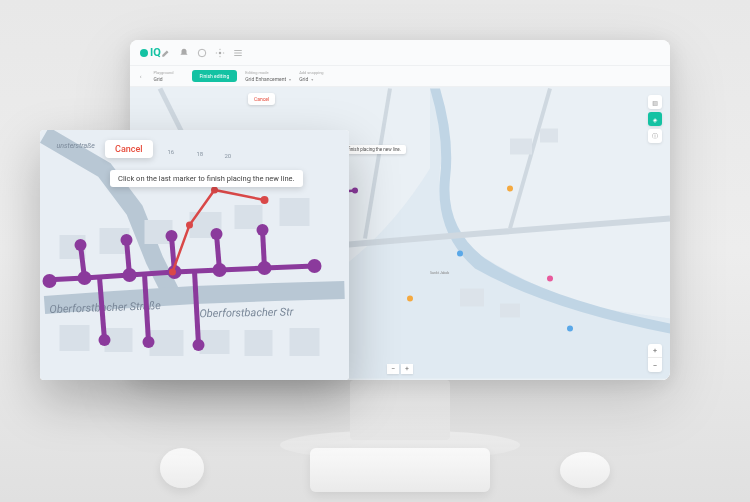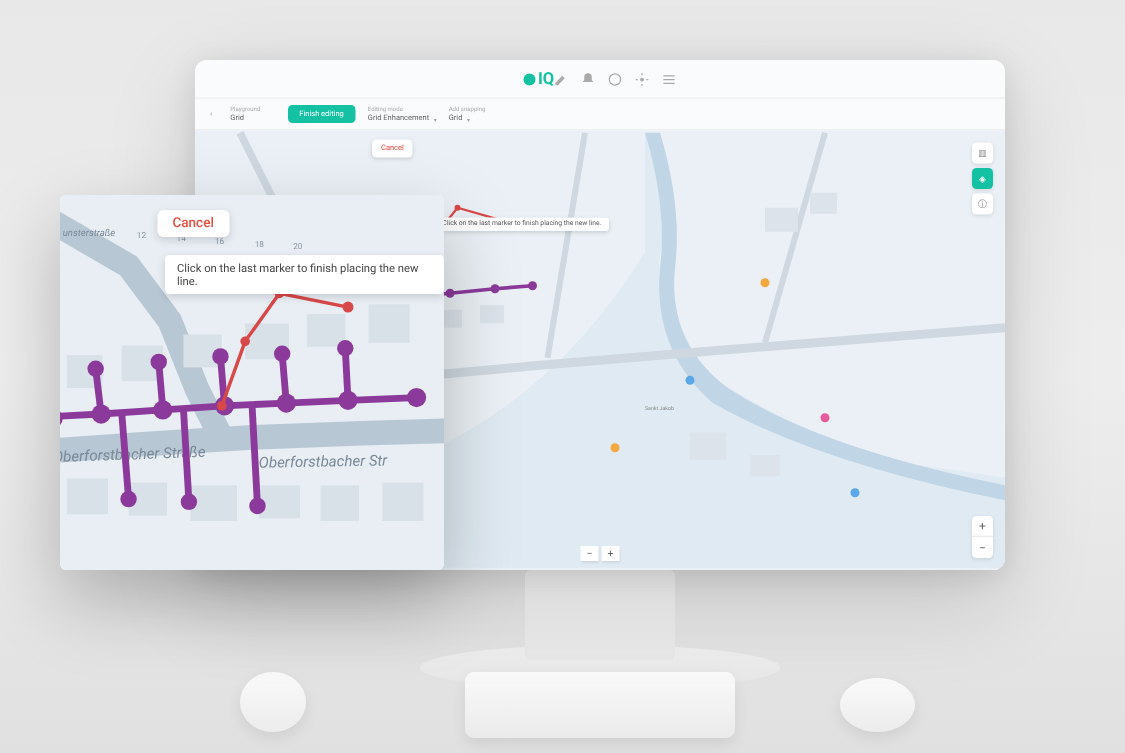--- a/index.html
+++ b/index.html
@@ -4,21 +4,21 @@
 <style>
 *{margin:0;padding:0;box-sizing:border-box;font-family:-apple-system,BlinkMacSystemFont,"Segoe UI",Roboto,sans-serif}
 body{width:750px;height:502px;background:linear-gradient(180deg,#e8e8e8 0%,#ededed 50%,#e0e0e0 100%);position:relative;overflow:hidden}
 .monitor{position:absolute;left:130px;top:40px;width:540px;height:340px;background:#fff;border-radius:8px;box-shadow:0 20px 60px rgba(0,0,0,0.15),0 4px 20px rgba(0,0,0,0.1);overflow:hidden}
 .stand{position:absolute;left:350px;top:380px;width:100px;height:60px;background:linear-gradient(180deg,#f5f5f5,#e8e8e8);border-radius:4px}
 .stand-base{position:absolute;left:280px;top:430px;width:240px;height:30px;background:linear-gradient(180deg,#f0f0f0,#e5e5e5);border-radius:50%}
 .keyboard{position:absolute;left:310px;top:448px;width:180px;height:44px;background:linear-gradient(180deg,#fafafa,#eaeaea);border-radius:6px;box-shadow:0 4px 10px rgba(0,0,0,0.08)}
 .mouse{position:absolute;left:560px;top:452px;width:50px;height:36px;background:linear-gradient(180deg,#fafafa,#ececec);border-radius:50%;box-shadow:0 4px 10px rgba(0,0,0,0.08)}
 .puck{position:absolute;left:160px;top:448px;width:44px;height:40px;background:linear-gradient(180deg,#fafafa,#ececec);border-radius:50%;box-shadow:0 4px 10px rgba(0,0,0,0.08)}
 .app{width:100%;height:100%;display:flex;flex-direction:column;background:#fafbfc}
-.header{display:flex;align-items:center;justify-content:center;padding:6px 10px;border-bottom:1px solid #eef0f2}
+.header{display:flex;align-items:center;justify-content:flex-start;padding:6px 10px;border-bottom:1px solid #eef0f2}
 .logo{display:flex;align-items:center;gap:2px}
 .logo-dot{width:8px;height:8px;background:#14c2a3;border-radius:50%}
 .logo-txt{font-size:11px;font-weight:700;color:#14c2a3}
 .header-icons{display:flex;gap:8px;align-items:center}
 .hicon{width:10px;height:10px;color:#aaa}
 .toolbar{display:flex;align-items:center;gap:8px;padding:4px 10px;border-bottom:1px solid #eef0f2;font-size:5px}
 .back-btn{color:#888;margin-right:4px}
 .tb-group{display:flex;flex-direction:column}
 .tb-label{font-size:4px;color:#aaa;margin-bottom:1px}
 .tb-val{font-size:5px;color:#666}
@@ -33,21 +33,21 @@
 .sc-btn{width:14px;height:14px;background:#fff;border-radius:3px;box-shadow:0 1px 3px rgba(0,0,0,0.1);display:flex;align-items:center;justify-content:center;font-size:6px;color:#888}
 .sc-btn.active{background:#14c2a3;color:#fff}
 .zoom-ctrl{position:absolute;right:8px;bottom:8px;display:flex;flex-direction:column}
 .zc-btn{width:14px;height:14px;background:#fff;display:flex;align-items:center;justify-content:center;font-size:8px;color:#666;box-shadow:0 1px 3px rgba(0,0,0,0.1)}
 .zc-btn:first-child{border-radius:3px 3px 0 0;border-bottom:1px solid #eee}
 .zc-btn:last-child{border-radius:0 0 3px 3px}
 .bottom-ctrl{position:absolute;left:10px;bottom:6px;display:flex;gap:6px}
 .bc-icon{width:8px;height:8px;color:#999}
 .center-ctrl{position:absolute;left:50%;bottom:6px;transform:translateX(-50%);display:flex;gap:2px;align-items:center}
 .cc-btn{width:12px;height:10px;background:#fff;display:flex;align-items:center;justify-content:center;font-size:7px;color:#666;box-shadow:0 1px 2px rgba(0,0,0,0.1)}
-.inset{position:absolute;left:40px;top:130px;width:256px;height:250px;background:#fff;border-radius:4px;box-shadow:0 20px 50px rgba(0,0,0,0.25);overflow:hidden}
+.inset{position:absolute;left:40px;top:130px;width:309px;height:250px;background:#fff;border-radius:4px;box-shadow:0 20px 50px rgba(0,0,0,0.25);overflow:hidden}
 .inset-map{width:100%;height:100%;background:#e8eef4;position:relative}
 .inset-svg{position:absolute;inset:0;width:100%;height:100%}
 .inset-cancel{position:absolute;left:65px;top:10px;background:#fff;color:#e74c3c;padding:4px 10px;border-radius:4px;font-size:9px;box-shadow:0 2px 6px rgba(0,0,0,0.15);font-weight:500}
 .inset-tooltip{position:absolute;left:70px;top:40px;background:#fff;padding:4px 8px;border-radius:3px;font-size:7.5px;color:#444;box-shadow:0 2px 6px rgba(0,0,0,0.15)}
 .st-label{font-size:7px;fill:#7a8899;font-style:italic}
 .st-label-big{font-size:11px;fill:#7a8899;font-style:italic}
 .hn{font-size:6px;fill:#8a96a3}
 .poi{font-size:3.5px;fill:#888}
 </style>
 </head>

